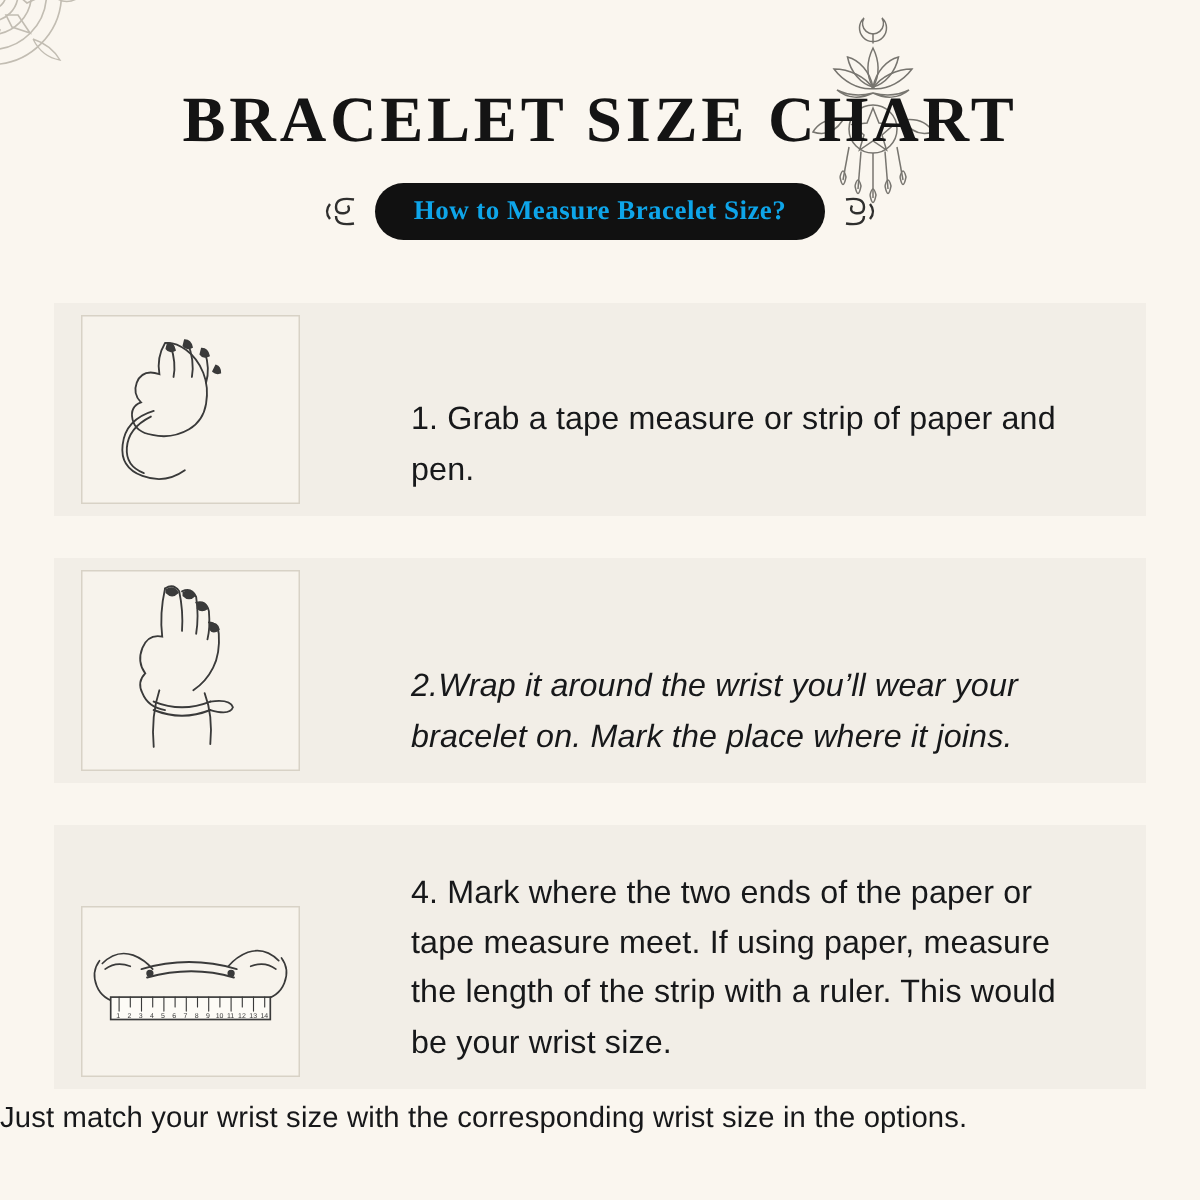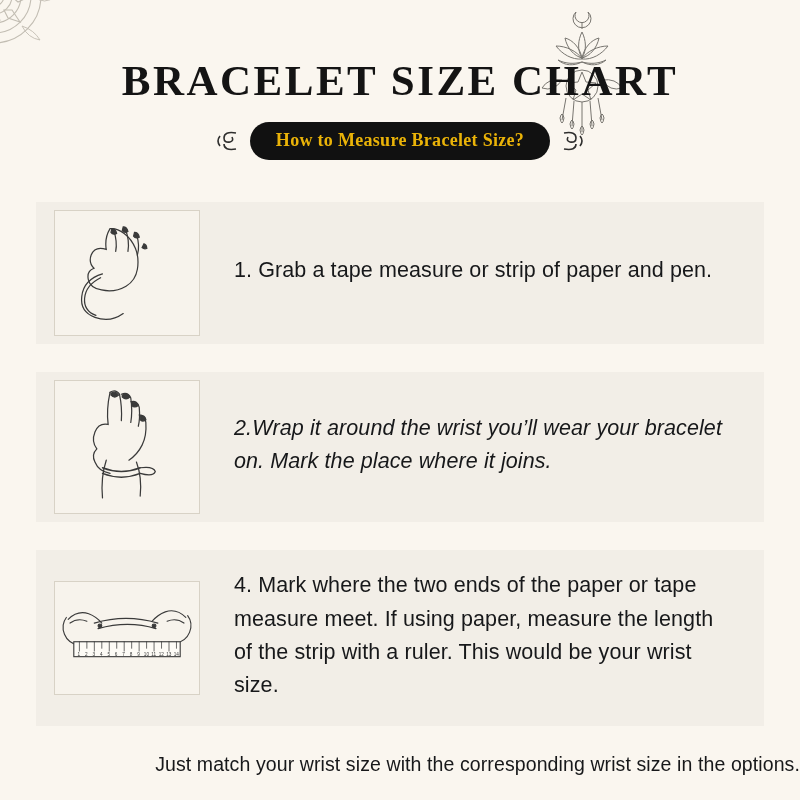--- a/index.html
+++ b/index.html
@@ -60,21 +60,21 @@
     top: 122px;
     left: 0;
     width: 800px;
     display: flex;
     align-items: center;
     justify-content: center;
     gap: 10px;
   }
   .pill {
     background: #111111;
-    color: #eab308;
+    color: #0ea5e9;
     border-radius: 22px;
     padding: 8px 26px 9px 26px;
     font-family: "Liberation Serif", serif;
     font-size: 18px;
     font-weight: 700;
     letter-spacing: 0.3px;
     white-space: nowrap;
   }
   .flourish {
     width: 26px;
@@ -85,24 +85,25 @@
   
   .steps {
     position: absolute;
     top: 202px;
     left: 0;
     width: 800px;
   }
   .step {
     position: relative;
     display: flex;
-    align-items: center;
+    align-items: flex-end;
     background: #f2eee7;
     margin: 0 36px 28px 36px;
     min-height: 140px;
+    gap: 40px;
   }
   .step-figure {
     width: 146px;
     flex: 0 0 146px;
     background: #f7f3ec;
     border: 1px solid #d8d2c6;
     box-sizing: border-box;
     display: flex;
     align-items: center;
     justify-content: center;
@@ -117,24 +118,24 @@
     line-height: 1.55;
     color: #17181a;
     letter-spacing: 0.1px;
   }
   .step1 { min-height: 142px; }
   .step2 { min-height: 150px; font-style: italic; }
   .step3 { min-height: 176px; }
 
   .footer-note {
     position: absolute;
-    bottom: 24px;
+    bottom: 43px;
     left: 0;
     width: 800px;
-    text-align: right;
+    text-align: left;
     font-size: 19.5px;
     color: #17181a;
     letter-spacing: 0.1px;
   }
 
   svg { display: block; }
 </style>
 </head>
 <body>
 

